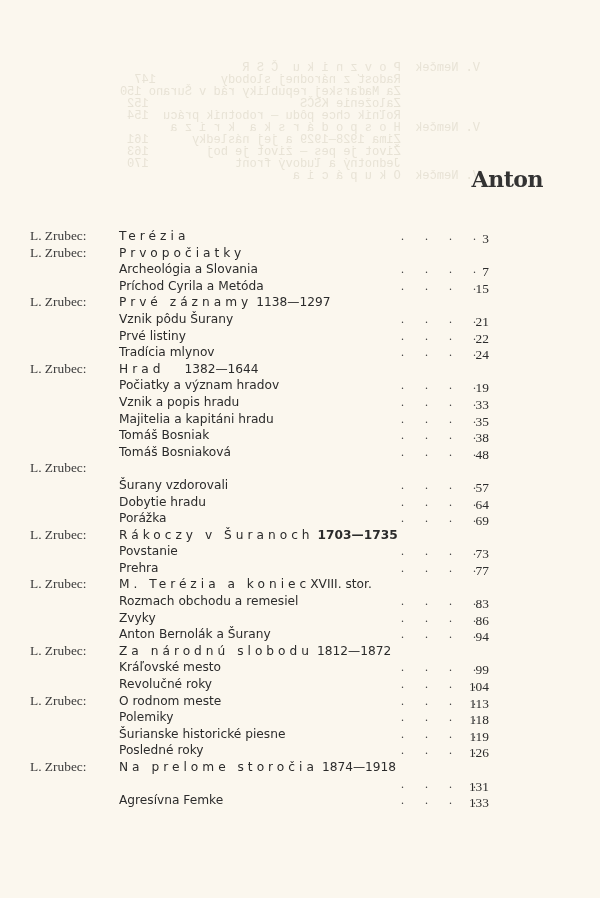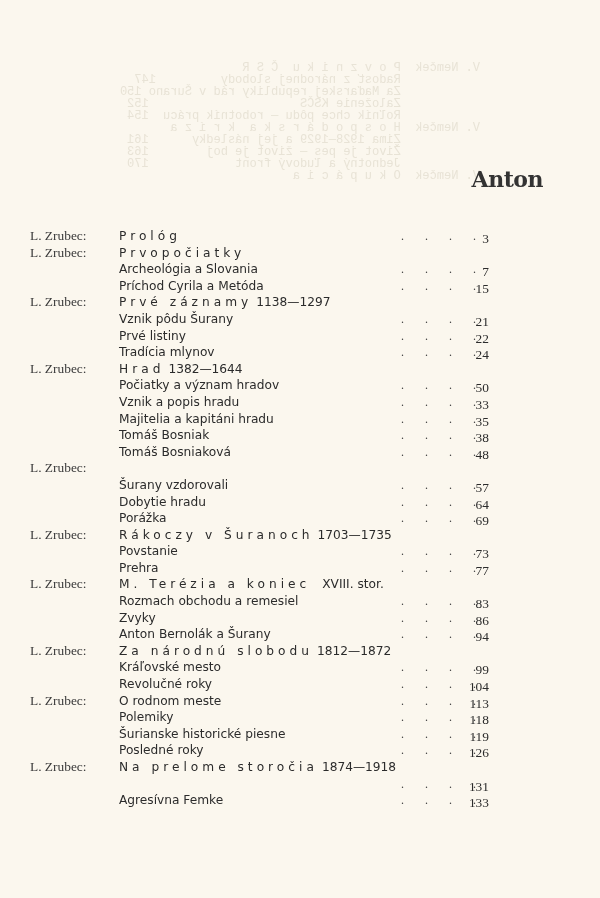--- a/index.html
+++ b/index.html
@@ -64,21 +64,21 @@
            Život je pes — život je boj        163
            Jednotný a ľudový front            170
 V. Nemček  O k u p á c i a
 </div>
 
 <h1 class="title">Anton</h1>
 
 <div class="toc" id="toc">
     <div class="row">
       <span class="author">L. Zrubec:</span>
-      <span class="entry spaced"><span>Prológ</span></span>
+      <span class="entry spaced"><span>Terézia</span></span>
       <span class="dots">.       .       .       .</span>
       <span class="page">3</span>
     </div>
     <div class="row">
       <span class="author">L. Zrubec:</span>
       <span class="entry spaced"><span>Prvopočiatky</span></span>
     </div>
     <div class="row">
       <span class="author"></span>
       <span class="entry"><span>Archeológia a Slovania</span></span>
@@ -108,27 +108,27 @@
       <span class="page">22</span>
     </div>
     <div class="row">
       <span class="author"></span>
       <span class="entry"><span>Tradícia mlynov</span></span>
       <span class="dots">.       .       .       .</span>
       <span class="page">24</span>
     </div>
     <div class="row">
       <span class="author">L. Zrubec:</span>
-      <span class="entry spaced"><span>Hrad</span><span class="yr" style="margin-left: 4px;">1382—1644</span></span>
+      <span class="entry spaced"><span>Hrad</span><span class="yr" style="margin-left: 20px;">1382—1644</span></span>
     </div>
     <div class="row">
       <span class="author"></span>
       <span class="entry"><span>Počiatky a význam hradov</span></span>
       <span class="dots">.       .       .       .</span>
-      <span class="page">50</span>
+      <span class="page">19</span>
     </div>
     <div class="row">
       <span class="author"></span>
       <span class="entry"><span>Vznik a popis hradu</span></span>
       <span class="dots">.       .       .       .</span>
       <span class="page">33</span>
     </div>
     <div class="row">
       <span class="author"></span>
       <span class="entry"><span>Majitelia a kapitáni hradu</span></span>
@@ -163,37 +163,37 @@
       <span class="page">64</span>
     </div>
     <div class="row">
       <span class="author"></span>
       <span class="entry"><span>Porážka</span></span>
       <span class="dots">.       .       .       .</span>
       <span class="page">69</span>
     </div>
     <div class="row">
       <span class="author">L. Zrubec:</span>
-      <span class="entry spaced"><span>Rákoczy v Šuranoch</span><span class="yr" style="margin-left: 4px;">1703—1735</span></span>
+      <span class="entry spaced"><span>Rákoczy v Šuranoch</span><span class="yr" style="margin-left: 4px; font-weight: bold;">1703—1735</span></span>
     </div>
     <div class="row">
       <span class="author"></span>
       <span class="entry"><span>Povstanie</span></span>
       <span class="dots">.       .       .       .</span>
       <span class="page">73</span>
     </div>
     <div class="row">
       <span class="author"></span>
       <span class="entry"><span>Prehra</span></span>
       <span class="dots">.       .       .       .</span>
       <span class="page">77</span>
     </div>
     <div class="row">
       <span class="author">L. Zrubec:</span>
-      <span class="entry spaced"><span>M. Terézia a koniec</span><span class="yr" style="margin-left: 12px;">XVIII. stor.</span></span>
+      <span class="entry spaced"><span>M. Terézia a koniec</span><span class="yr" style="margin-left: 0;">XVIII. stor.</span></span>
     </div>
     <div class="row">
       <span class="author"></span>
       <span class="entry"><span>Rozmach obchodu a remesiel</span></span>
       <span class="dots">.       .       .       .</span>
       <span class="page">83</span>
     </div>
     <div class="row">
       <span class="author"></span>
       <span class="entry"><span>Zvyky</span></span>

